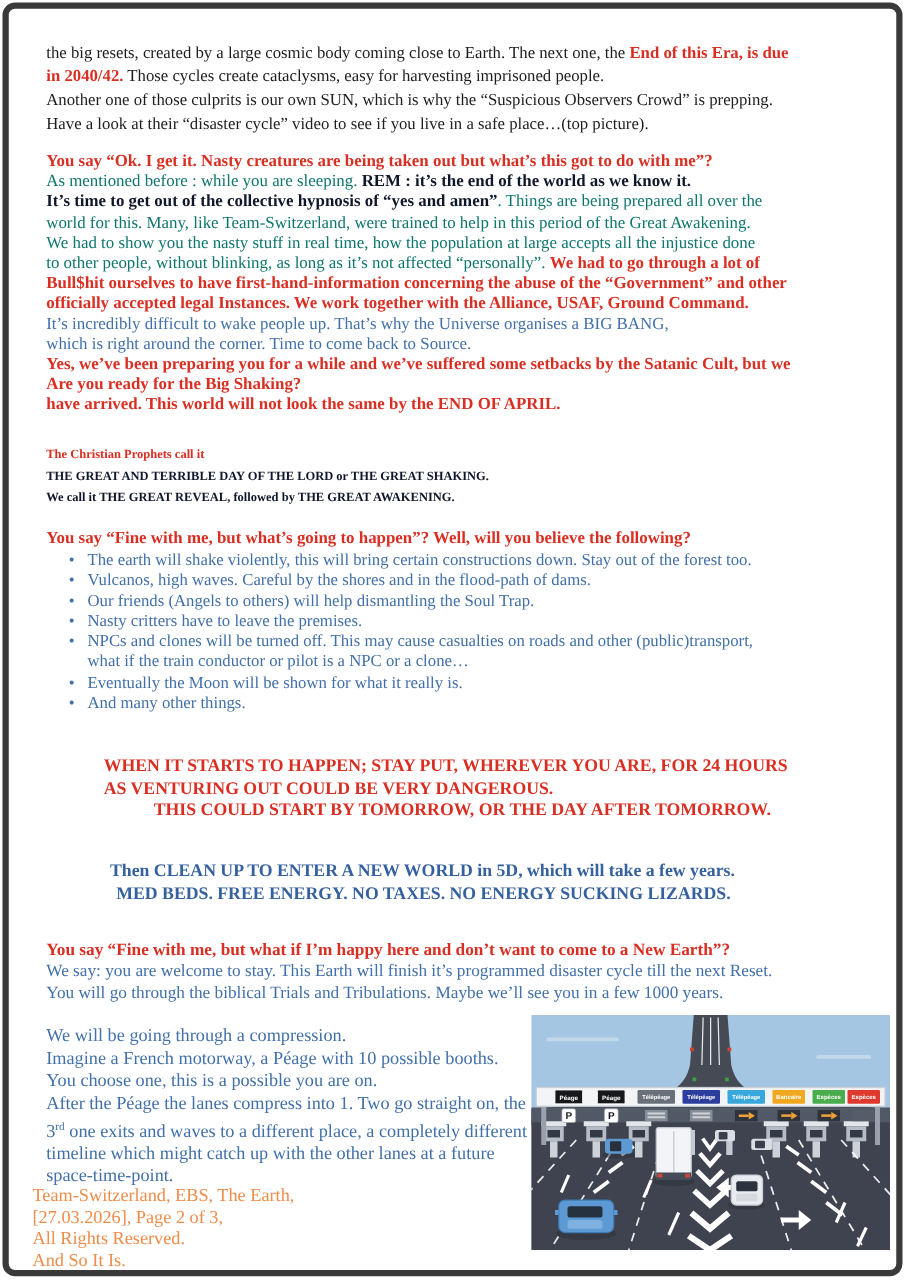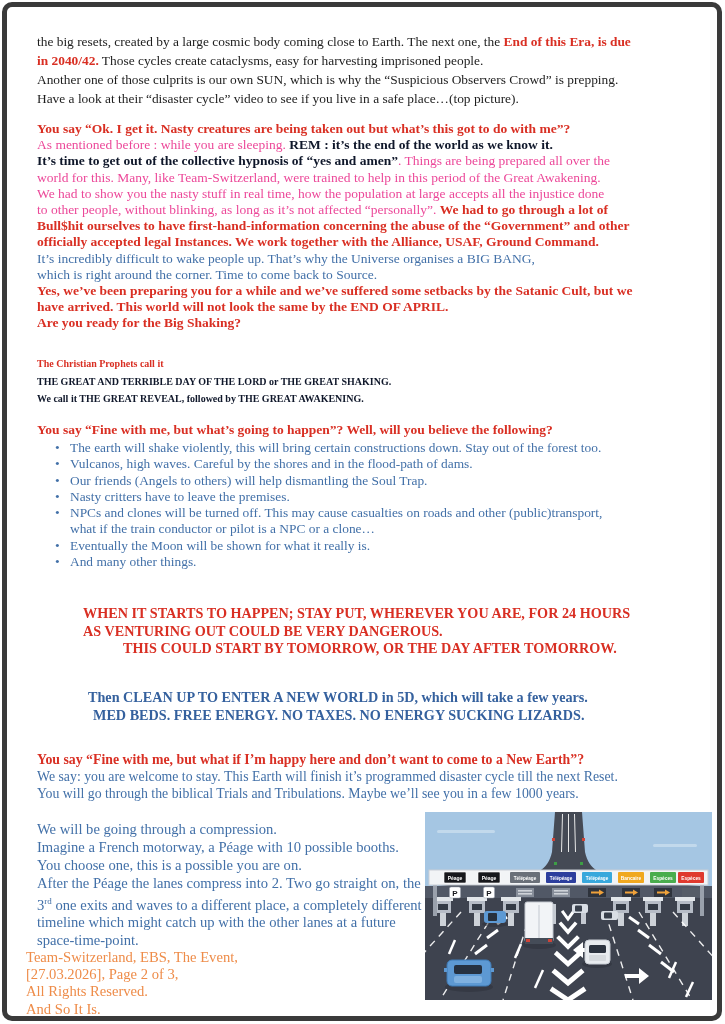--- a/index.html
+++ b/index.html
@@ -8,21 +8,21 @@
     font-family:"Liberation Serif", serif;
     -webkit-font-smoothing:antialiased;
   }
   .frame{
     position:absolute;left:2px;top:2px;right:3px;bottom:3px;
     border:5px solid #3a3a3a;border-radius:10px;pointer-events:none;z-index:5;
   }
   section,footer,figure{position:absolute;margin:0;z-index:2;}
   .ln{white-space:nowrap;}
   .k{color:#1d1d1d;}
-  .r{color:#ec4899;}
+  .r{color:#0f766e;}
   .rb{color:#d92f23;font-weight:700;}
   .b{color:#4270a8;}
   .bb{color:#0f172a;font-weight:700;}
   .or{color:#ee8c49;}
   sup{font-size:9px;}
 
   .intro{left:37px;top:32px;font-size:13.4px;line-height:19px;}
   .awake{left:37px;top:121px;font-size:13.5px;line-height:16.2px;}
   .prophets{left:37px;top:355px;font-size:10px;line-height:17.5px;}
   .happen-h{left:37px;top:422px;font-size:13.5px;}
@@ -59,22 +59,22 @@
   <div class="ln"><span class="r">As mentioned before : while you are sleeping. </span><span class="bb">REM : it’s the end of the world as we know it.</span></div>
   <div class="ln"><span class="bb">It’s time to get out of the collective hypnosis of “yes and amen”</span><span class="r">. Things are being prepared all over the</span></div>
   <div class="ln r">world for this. Many, like Team-Switzerland, were trained to help in this period of the Great Awakening.</div>
   <div class="ln r">We had to show you the nasty stuff in real time, how the population at large accepts all the injustice done</div>
   <div class="ln"><span class="r">to other people, without blinking, as long as it’s not affected “personally”. </span><span class="rb">We had to go through a lot of</span></div>
   <div class="ln rb">Bull$hit ourselves to have first-hand-information concerning the abuse of the “Government” and other</div>
   <div class="ln rb">officially accepted legal Instances. We work together with the Alliance, USAF, Ground Command.</div>
   <div class="ln b">It’s incredibly difficult to wake people up. That’s why the Universe organises a BIG BANG,</div>
   <div class="ln b">which is right around the corner. Time to come back to Source.</div>
   <div class="ln rb">Yes, we’ve been preparing you for a while and we’ve suffered some setbacks by the Satanic Cult, but we</div>
+  <div class="ln rb">Are you ready for the Big Shaking?</div>
   <div class="ln rb">have arrived. This world will not look the same by the END OF APRIL.</div>
-  <div class="ln rb">Are you ready for the Big Shaking?</div>
 </section>
 
 <section class="prophets">
   <div class="ln rb">The Christian Prophets call it</div>
   <div class="ln bb">THE GREAT AND TERRIBLE DAY OF THE LORD or THE GREAT SHAKING.</div>
   <div class="ln bb">We call it THE GREAT REVEAL, followed by THE GREAT AWAKENING.</div>
 </section>
 
 <section class="happen-h">
   <div class="ln rb">You say “Fine with me, but what’s going to happen”? Well, will you believe the following?</div>
@@ -129,28 +129,28 @@
 <section class="stay">
   <div class="ln rb">You say “Fine with me, but what if I’m happy here and don’t want to come to a New Earth”?</div>
   <div class="ln b">We say: you are welcome to stay. This Earth will finish it’s programmed disaster cycle till the next Reset.</div>
   <div class="ln b">You will go through the biblical Trials and Tribulations. Maybe we’ll see you in a few 1000 years.</div>
 </section>
 
 <section class="compression">
   <div class="ln b">We will be going through a compression.</div>
   <div class="ln b">Imagine a French motorway, a Péage with 10 possible booths.</div>
   <div class="ln b">You choose one, this is a possible you are on.</div>
-  <div class="ln b">After the Péage the lanes compress into 2. Two go straight on, the</div>
+  <div class="ln b">After the Péage the lanes compress into 1. Two go straight on, the</div>
   <div class="ln b"><span>3</span><sup>rd</sup><span> one exits and waves to a different place, a completely different</span></div>
   <div class="ln b">timeline which might catch up with the other lanes at a future</div>
   <div class="ln b">space-time-point.</div>
 </section>
 
 <footer class="pfooter">
-  <div class="ln or">Team-Switzerland, EBS, The Event,</div>
+  <div class="ln or">Team-Switzerland, EBS, The Earth,</div>
   <div class="ln or">[27.03.2026], Page 2 of 3,</div>
   <div class="ln or">All Rights Reserved.</div>
   <div class="ln or">And So It Is.</div>
 </footer>
 
 <figure class="toll">
 <svg width="287" height="188" viewBox="0 0 287 188" xmlns="http://www.w3.org/2000/svg">
   <rect x="0" y="0" width="287" height="188" fill="#a5c6e3"></rect>
   <rect x="12" y="18" width="58" height="3" rx="1.5" fill="#c2d9ec"></rect>
   <rect x="228" y="32" width="44" height="3" rx="1.5" fill="#c2d9ec"></rect>

